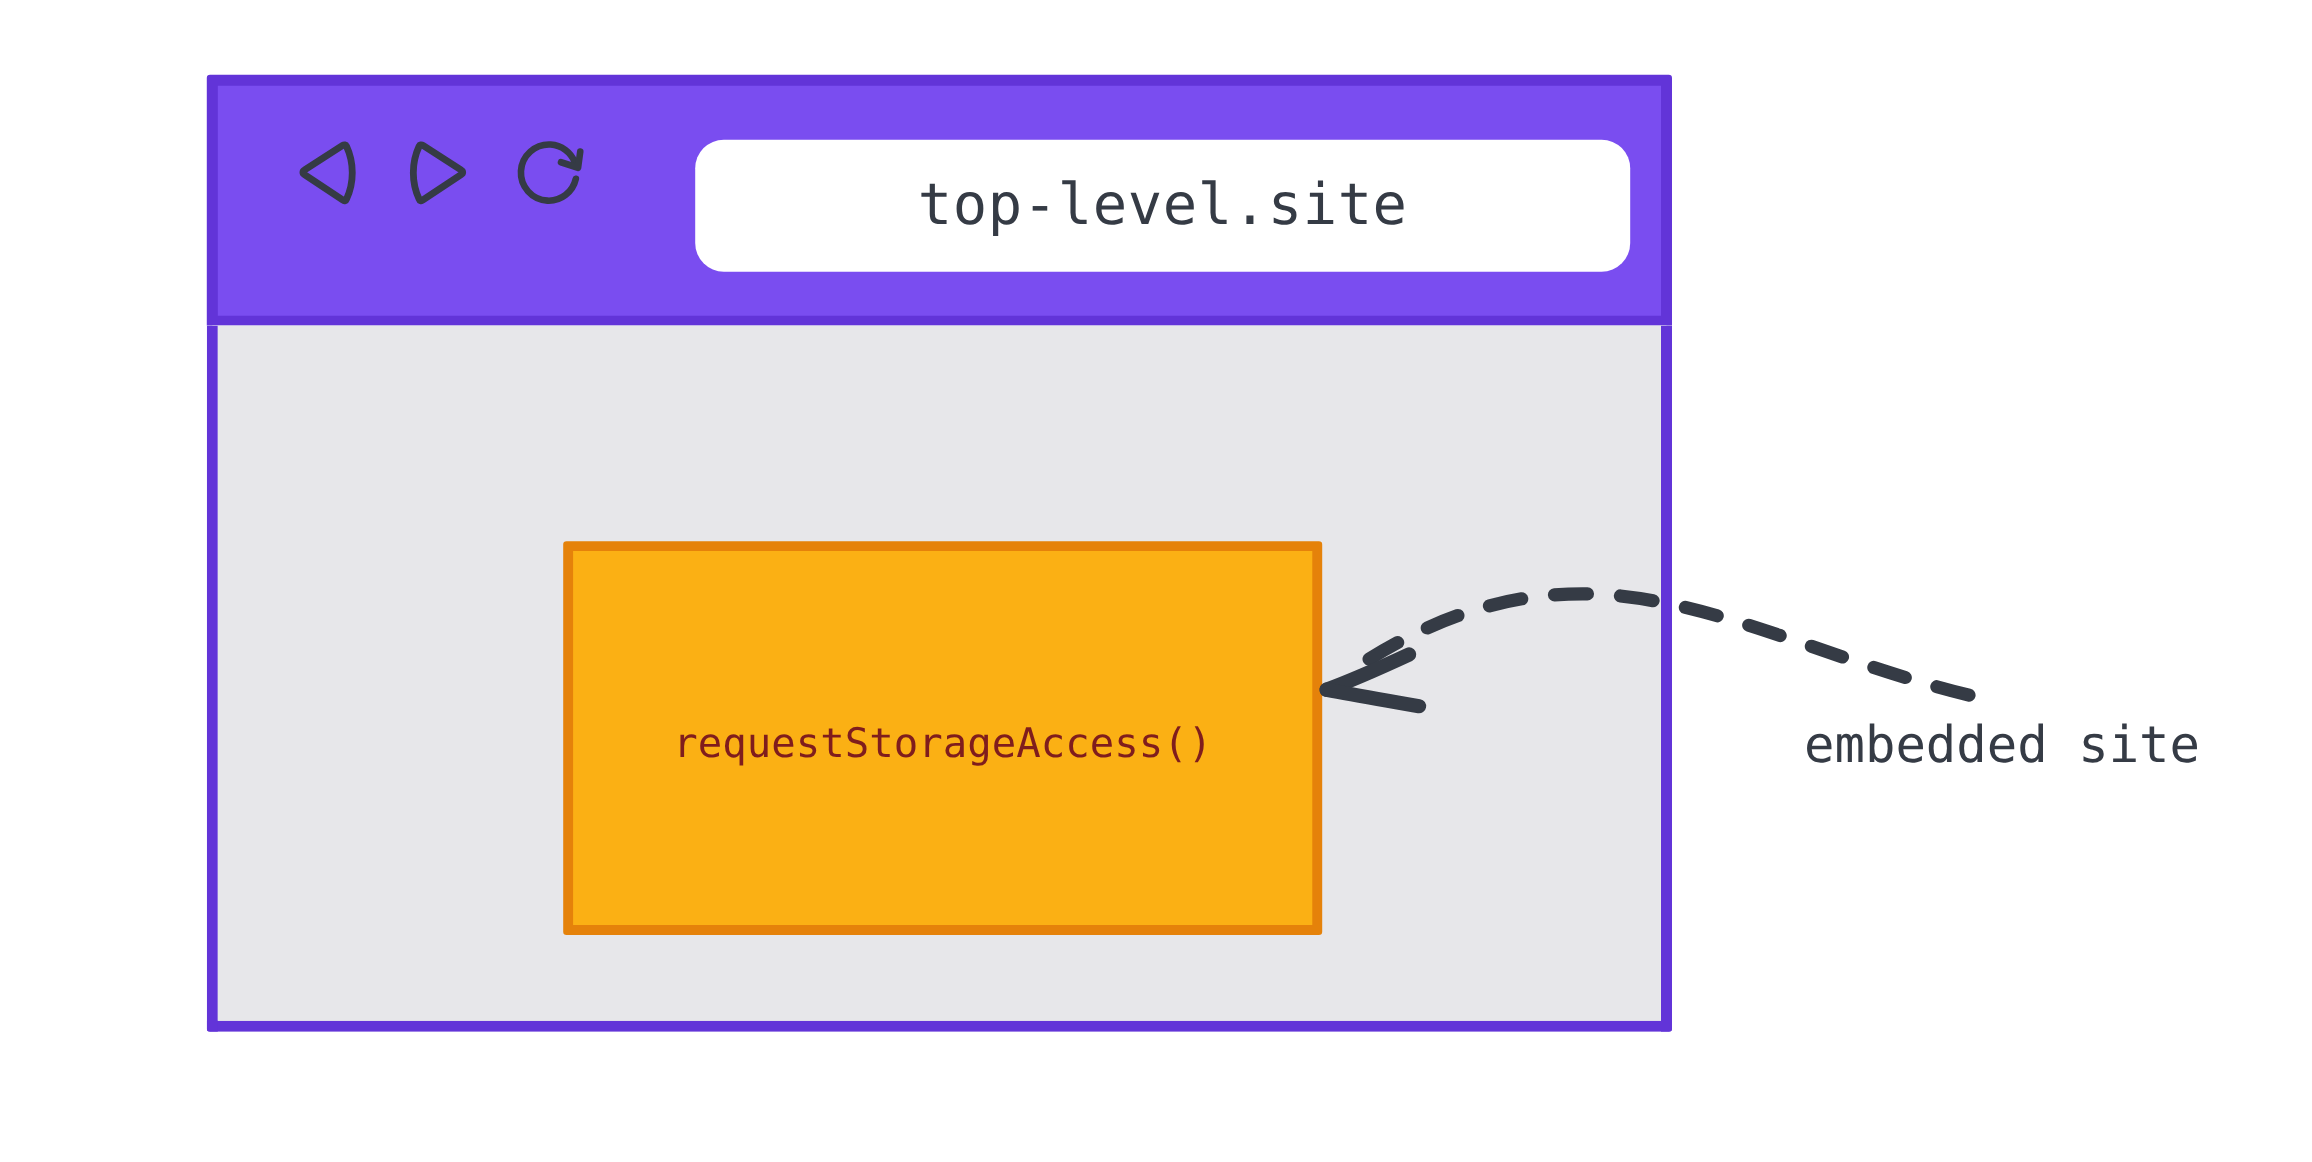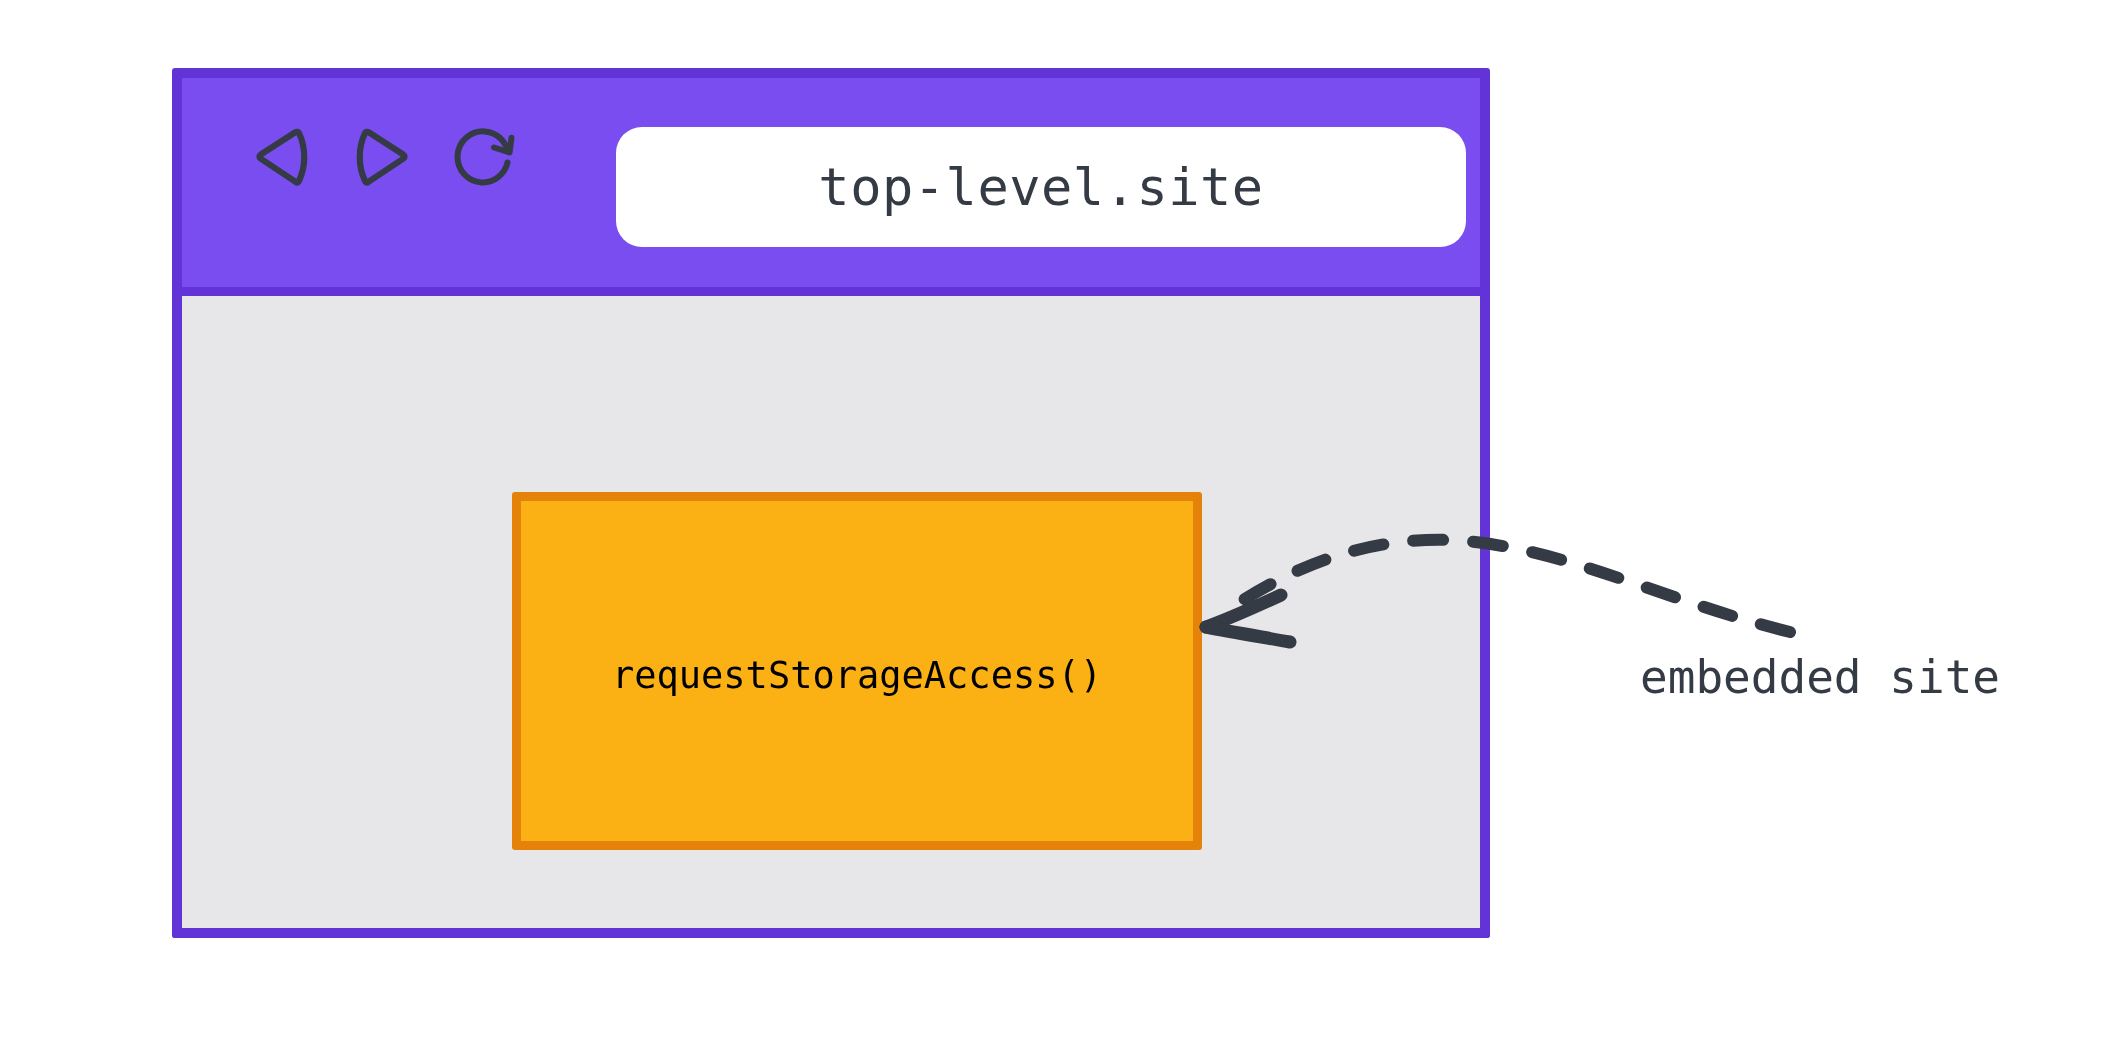--- a/index.html
+++ b/index.html
@@ -18,24 +18,25 @@
   #stage {
     position: absolute;
     left: 0; top: 0;
     width: 2102px;
     height: 1056px;
   }
 
   
   .browser-window {
     position: absolute;
-    left: 172px;
+    left: 188px;
     top: 68px;
     width: 1318px;
     height: 870px;
+    padding-left: 14px;
   }
 
   .chrome-bar {
     position: absolute;
     left: 0; top: 0;
     width: 100%;
     height: 228px;
     background: #7a4df0;
     border: 10px solid #6234d8;
     border-bottom-width: 9px;
@@ -104,21 +105,21 @@
     border: 9px solid #e5820a;
     box-sizing: border-box;
     display: flex;
     align-items: center;
     justify-content: center;
     border-radius: 3px;
   }
   .embedded-label {
     font-family: "DejaVu Sans Mono", "Liberation Mono", monospace;
     font-size: 37px;
-    color: #000000;
+    color: #7f1d1d;
     white-space: nowrap;
     letter-spacing: 0px;
     transform: translateY(4px);
   }
 
   
   #annotation-layer {
     position: absolute;
     left: 0; top: 0;
     width: 2102px;

